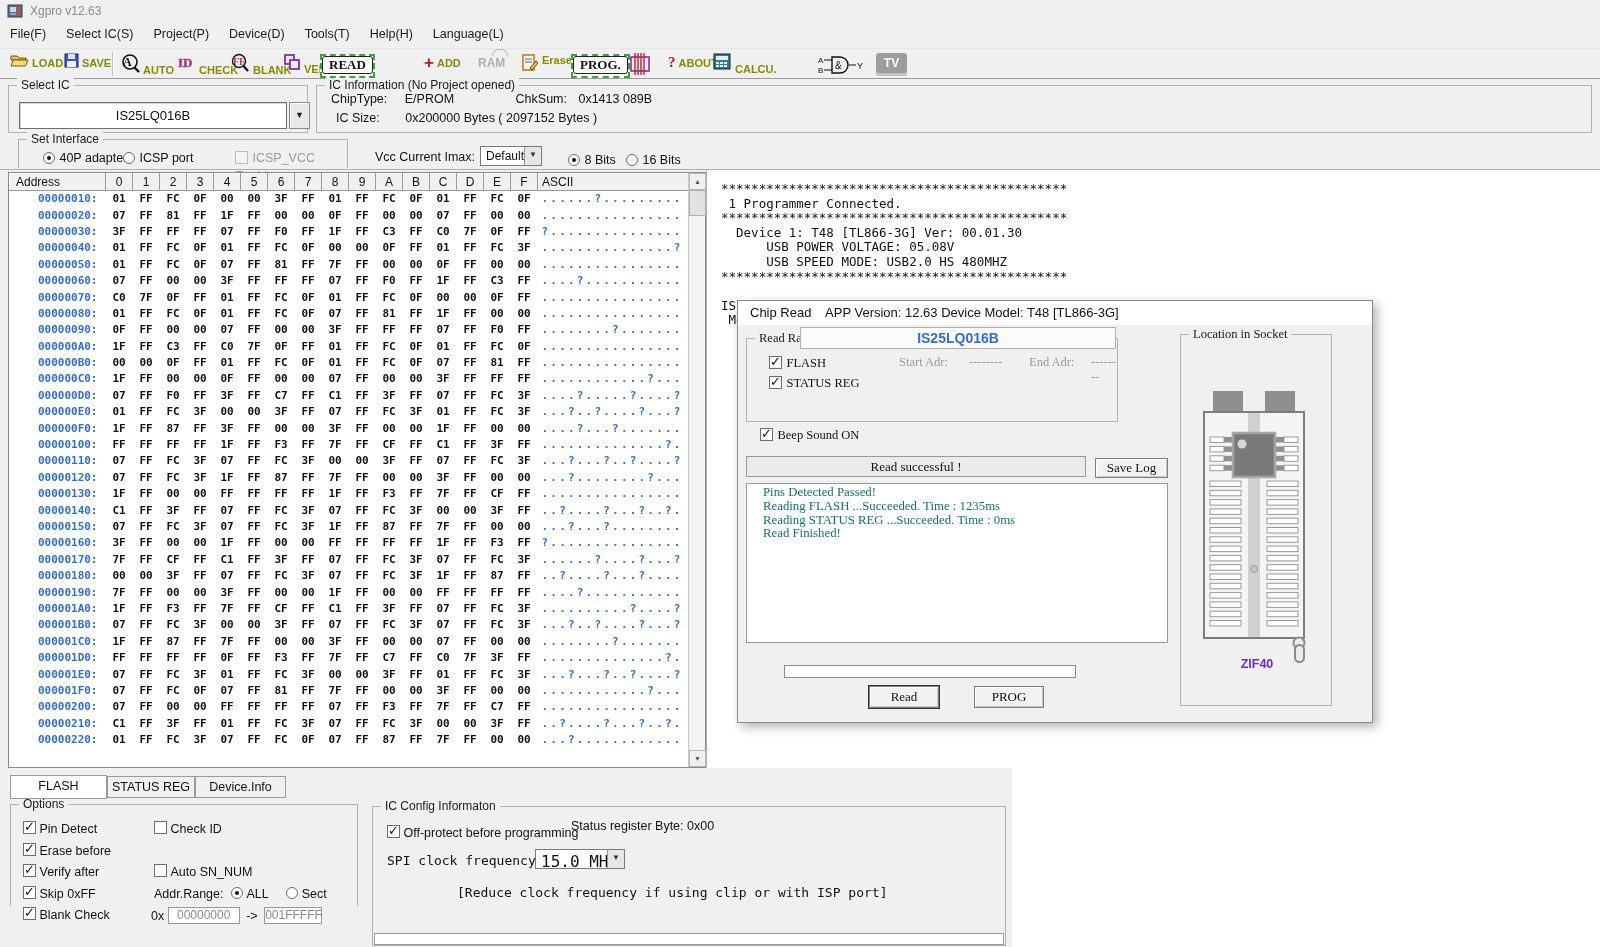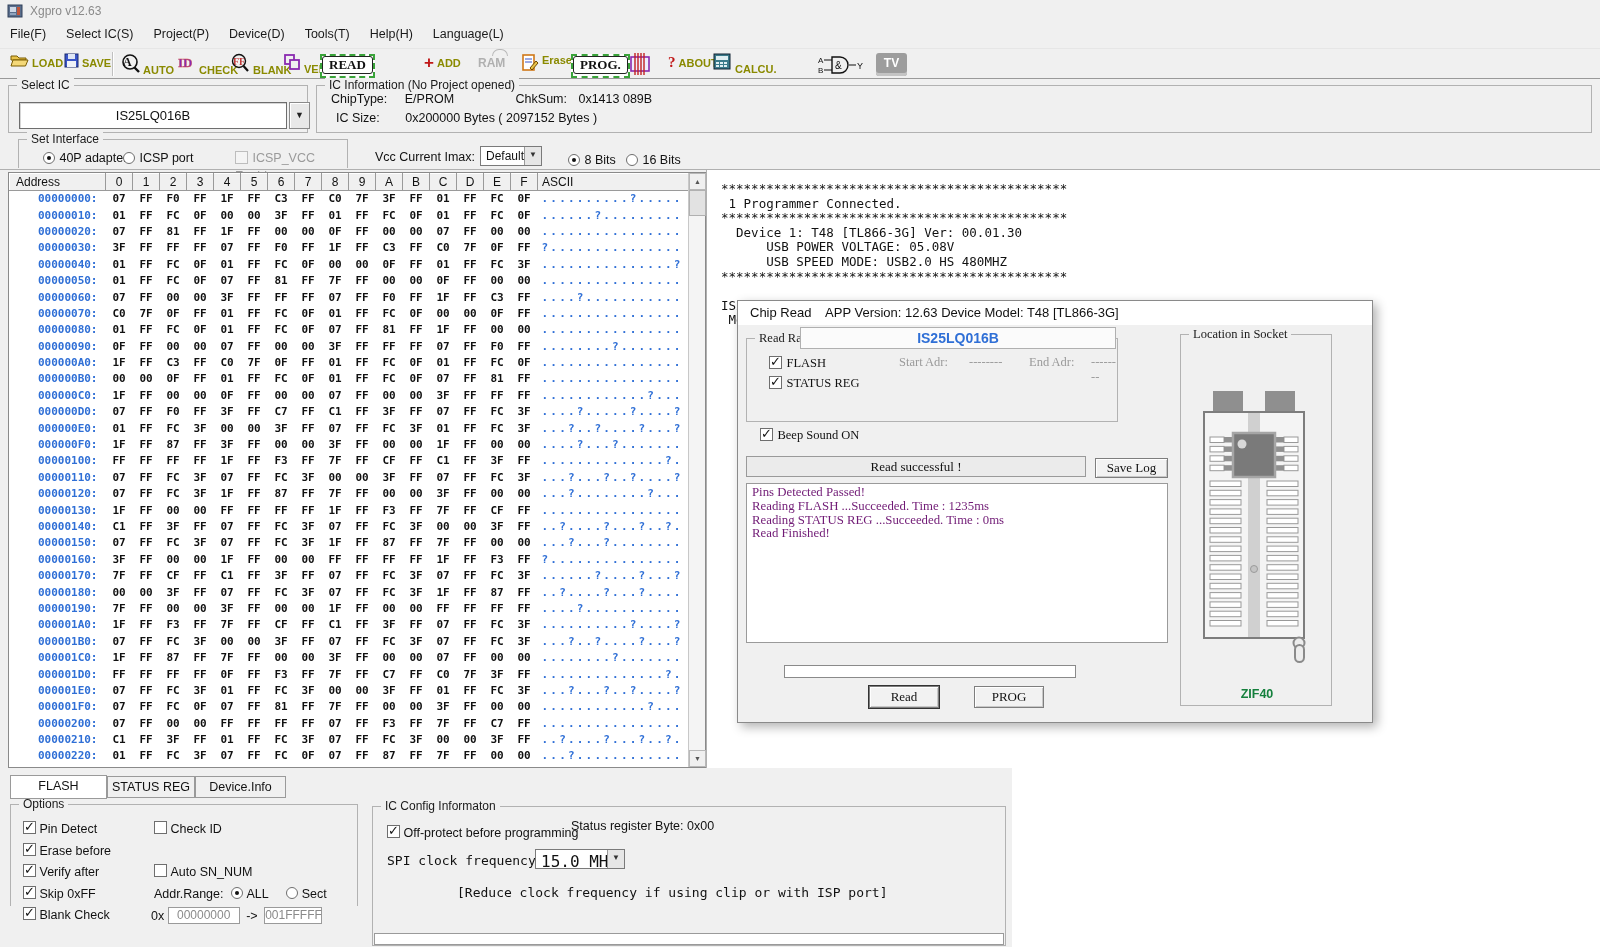--- a/index.html
+++ b/index.html
@@ -64,24 +64,24 @@
   .rangefield { display:inline-block; background:#fff; border:1px solid #9a9a9a; color:#8a8a8a; text-align:center; font-size:12px; height:17px; line-height:15px; vertical-align:middle; }
   .monotext { font-family:"DejaVu Sans Mono",monospace; font-size:13px; color:#111; }
   
   .dialog { position:absolute; left:737px; top:300px; width:636px; height:423px; background:#f0f0f0; border:1px solid #8a8a8a; box-shadow:4px 4px 10px rgba(0,0,0,.3); }
   .dlgtitle { position:absolute; left:0; top:0; width:100%; height:24px; background:#fff; font-size:13px; color:#111; }
   .dlgtitle span { display:inline-block; margin-top:4px; }
   .chipbox { position:absolute; left:62px; top:26px; width:316px; height:22px; background:#fbfbfb; border:1px solid #b0b0b0; text-align:center; font:bold 14px "Liberation Sans",sans-serif; color:#2f6fd6; line-height:20px; z-index:2; }
   .dserif { font-family:"Liberation Serif",serif; font-size:12.5px; }
   .dgray { color:#9a9a9a; }
   .statusbar { position:absolute; left:8px; top:155px; width:340px; height:21px; background:#ebebeb; border:1px solid #9a9a9a; text-align:center; font:13px "Liberation Serif",serif; line-height:19px; color:#111; }
-  .dlglogbox { position:absolute; left:8px; top:182px; width:422px; height:160px; background:#fff; border:1px solid #9a9a9a; padding:2px 5px; font:12.8px/13.8px "Liberation Serif",serif; white-space:pre; color:#701a75; }
+  .dlglogbox { position:absolute; left:8px; top:182px; width:422px; height:160px; background:#fff; border:1px solid #9a9a9a; padding:2px 16px; font:12.8px/13.8px "Liberation Serif",serif; white-space:pre; color:#0f766e; }
   .progress { position:absolute; left:46px; top:364px; width:292px; height:13px; background:#fff; border:1px solid #8a8a8a; }
   .defaultbtn { outline:1px solid #333; }
-  .zif-label { position:absolute; left:0; width:152px; text-align:center; top:322px; font:bold 12.5px "Liberation Sans",sans-serif; color:#15803d;margin-top:30px; }
+  .zif-label { position:absolute; left:0; width:152px; text-align:center; top:322px; font:bold 12.5px "Liberation Sans",sans-serif; color:#6d28d9; }
 </style>
 </head>
 <body>
 
 <div id="app">
 
   <div class="titlebar">
     <svg class="appicon" viewBox="0 0 16 16">
       <rect x="1" y="2" width="14" height="12" fill="#5a6e8c" stroke="#31415a"></rect>
       <rect x="3" y="4" width="6" height="5" fill="#cfd8e6"></rect>
@@ -271,40 +271,20 @@
             <th>A</th>
             <th>B</th>
             <th>C</th>
             <th>D</th>
             <th>E</th>
             <th>F</th>
             <th class="hascii">ASCII</th>
           </tr>
         </thead>
       <tbody>
-          <tr>
-            <td class="addr">00000000:</td>
-            <td>07</td>
-            <td>FF</td>
-            <td>F0</td>
-            <td>FF</td>
-            <td>1F</td>
-            <td>FF</td>
-            <td>C3</td>
-            <td>FF</td>
-            <td>C0</td>
-            <td>7F</td>
-            <td>3F</td>
-            <td>FF</td>
-            <td>01</td>
-            <td>FF</td>
-            <td>FC</td>
-            <td>0F</td>
-            <td class="ascii">..........?.....</td>
-          </tr>
           <tr>
             <td class="addr">00000010:</td>
             <td>01</td>
             <td>FF</td>
             <td>FC</td>
             <td>0F</td>
             <td>00</td>
             <td>00</td>
             <td>3F</td>
             <td>FF</td>

